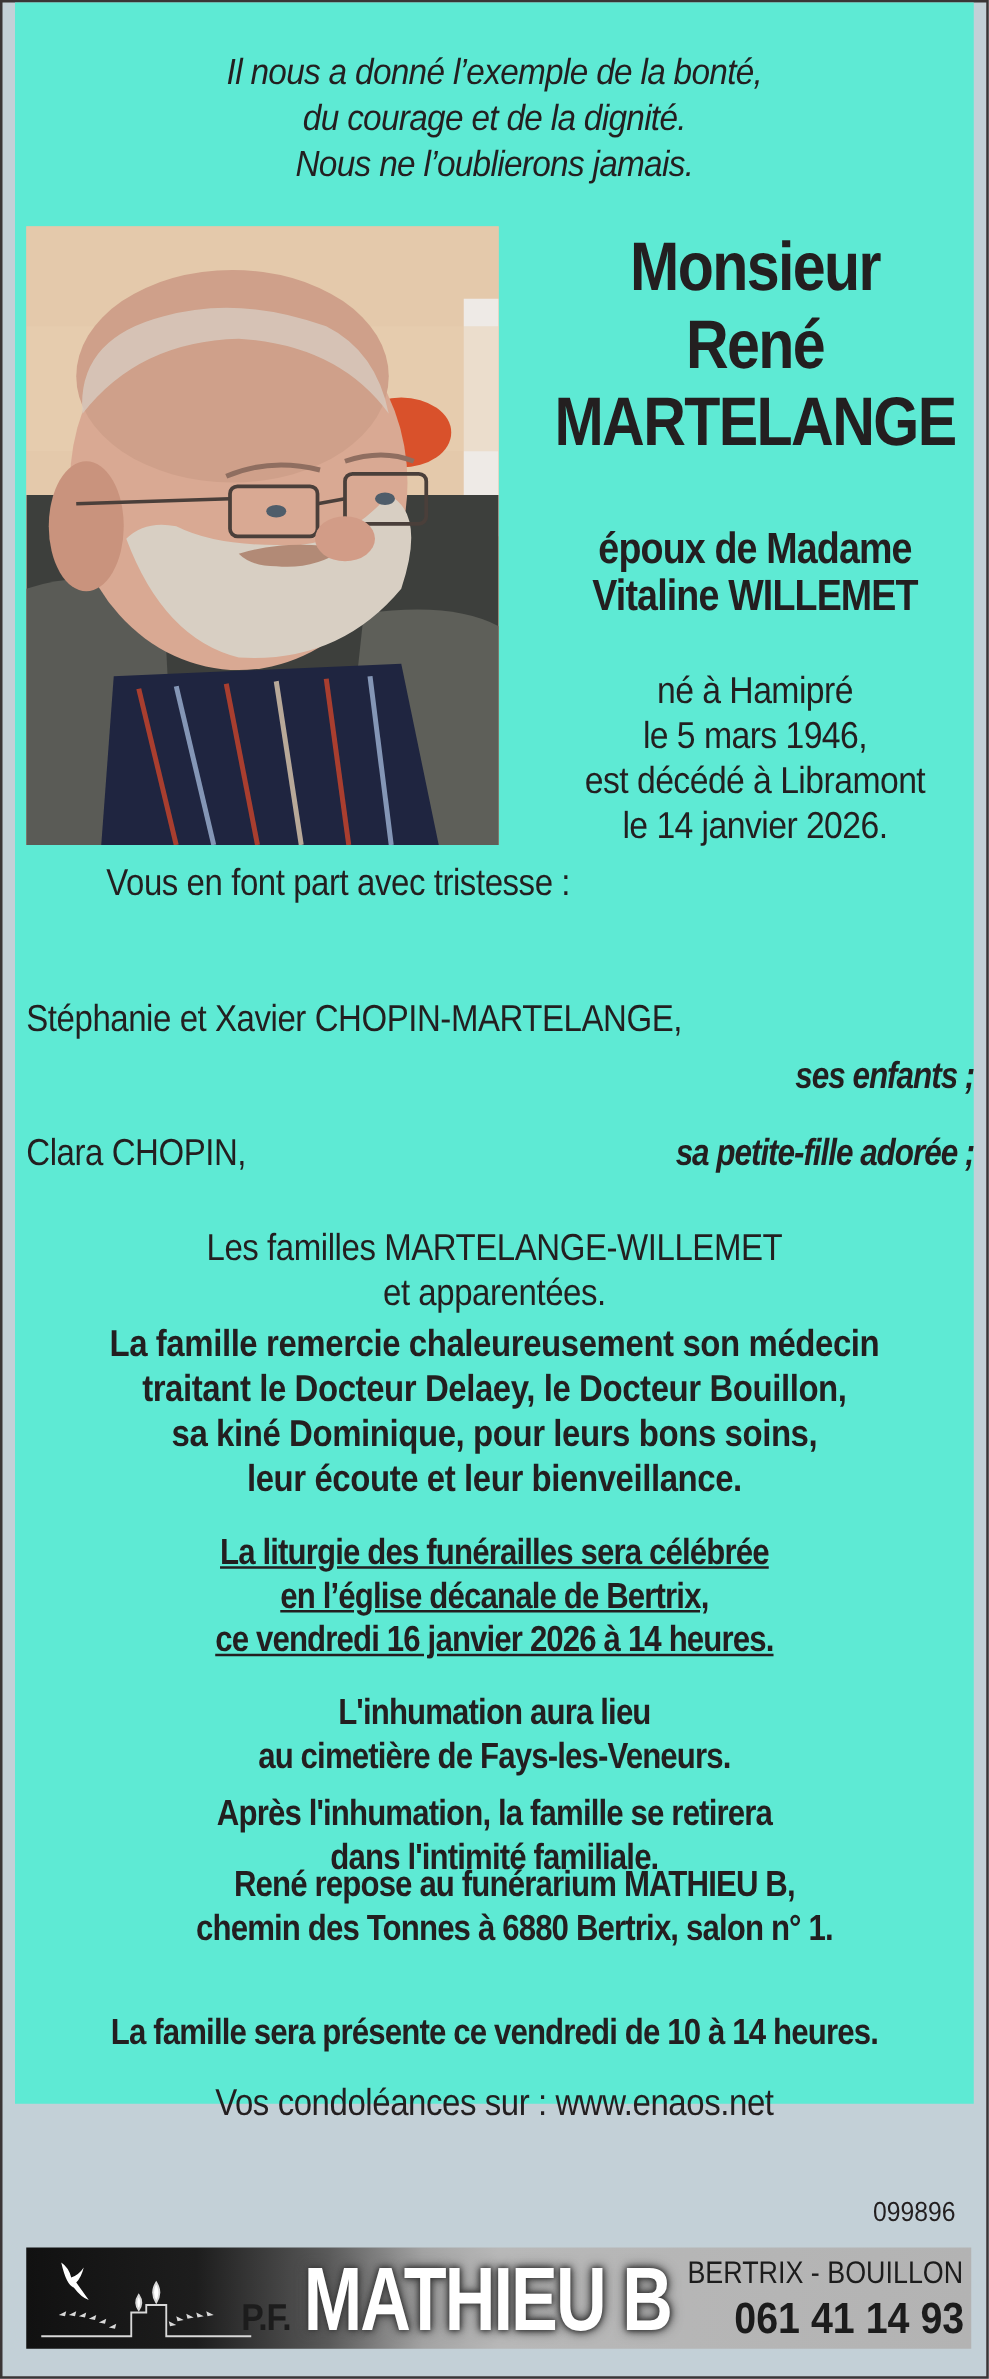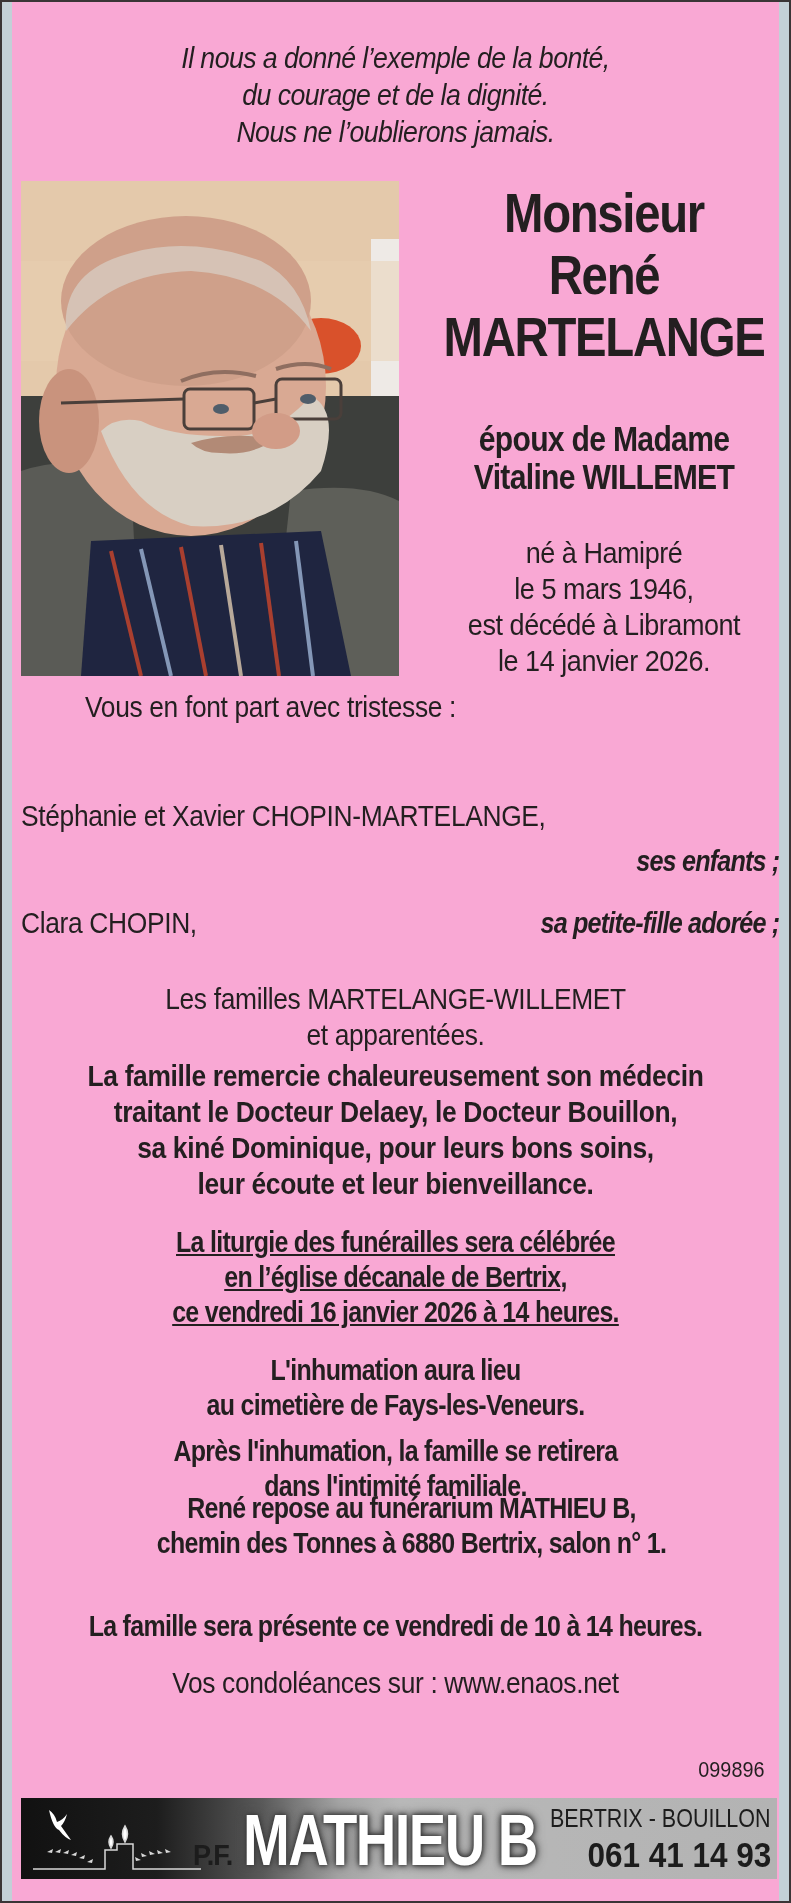--- a/index.html
+++ b/index.html
@@ -5,22 +5,22 @@
     * { box-sizing: border-box; margin: 0; padding: 0; }
     html, body { width: 791px; height: 1903px; background: #ffffff; overflow: hidden; }
     body { font-family: "Liberation Sans", "DejaVu Sans", sans-serif; color: #231f20; }
 
     .frame {
       position: absolute; left: 0; top: 0; width: 791px; height: 1903px;
       border: 2px solid #3a3536;
       background: #c3d0d7;
     }
     .sheet {
-      position: absolute; left: 10px; top: 0; width: 767px; height: 1899px;
-      background: #f9a8d4;
+      position: absolute; left: 10px; top: 0; width: 767px; height: 1681px;
+      background: #5eead4;
     }
 
     .epigraph {
       position: absolute; left: 0; top: 38px; width: 767px;
       text-align: center; font-style: italic;
       font-size: 29px; line-height: 37px; letter-spacing: -0.6px;
       transform: scaleX(0.92); transform-origin: center top;
     }
     .epigraph div { white-space: nowrap; }
 

